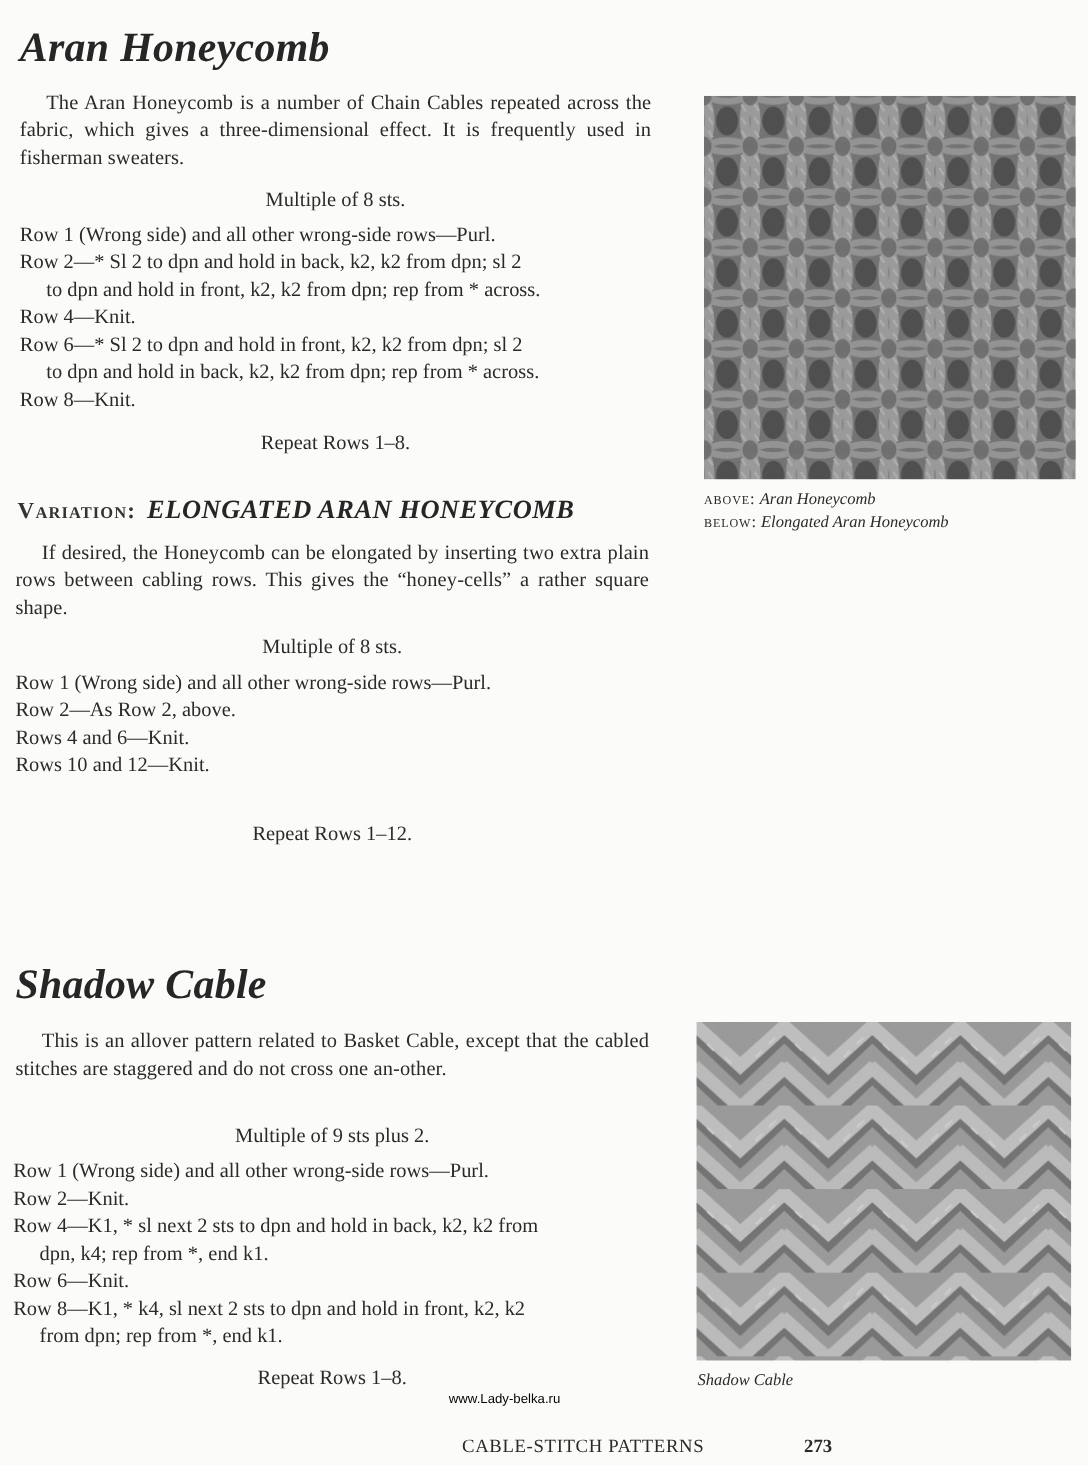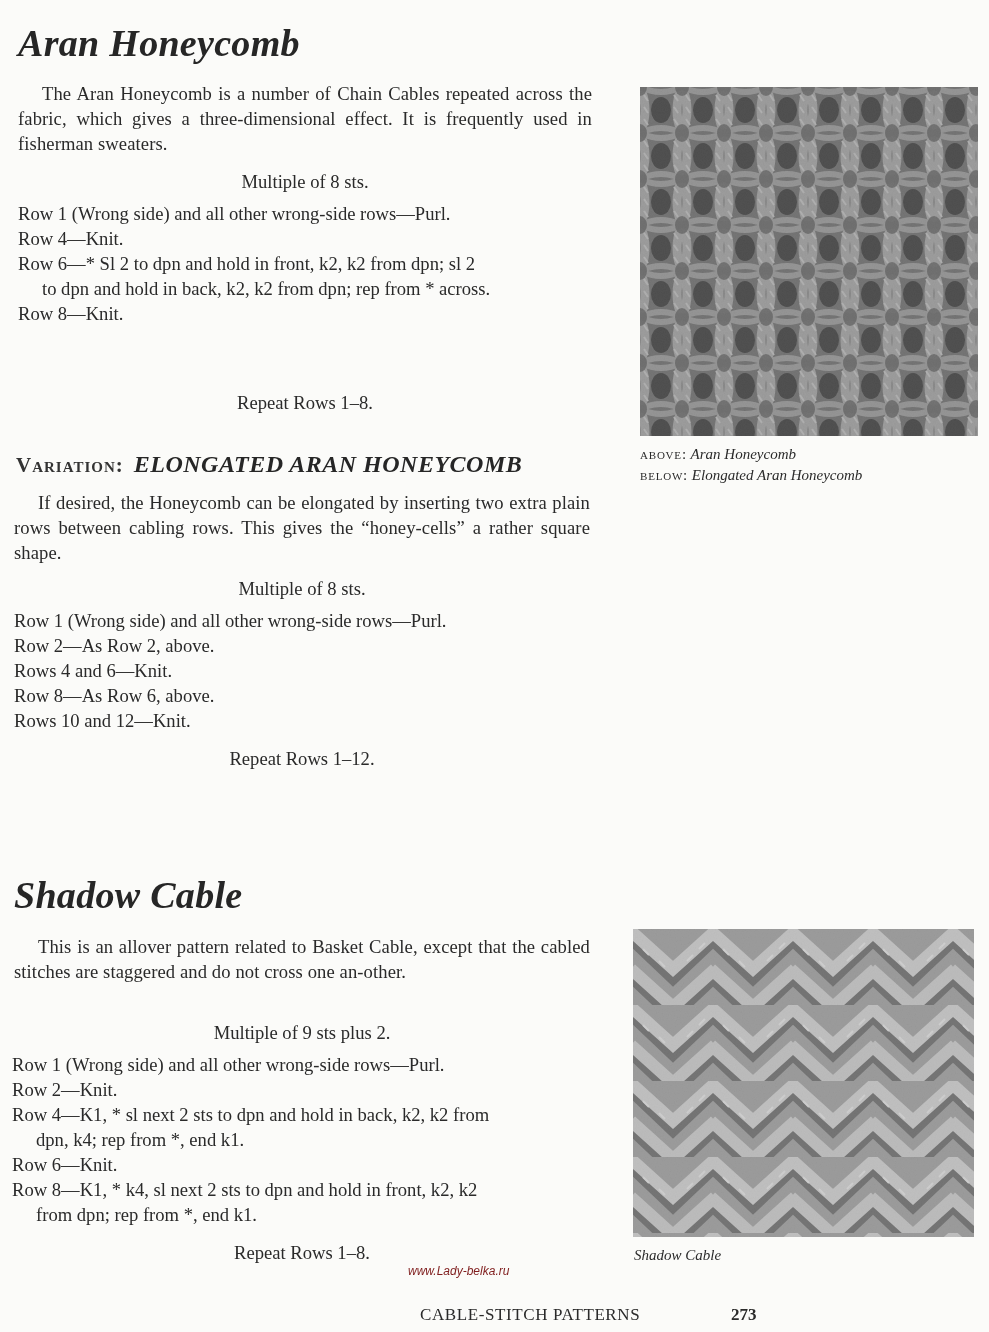--- a/index.html
+++ b/index.html
@@ -48,20 +48,24 @@
 <body>
 
 <div class="abs title" style="left:18px; top:24px;">Aran Honeycomb</div>
 
 <div class="abs para" style="left:18px; top:81px; width:574px;">The Aran Honeycomb is a number of Chain Cables repeated across the fabric, which gives a three-dimensional effect. It is frequently used in fisherman sweaters.</div>
 
 <div class="abs center" style="left:18px; top:169px; width:574px;">Multiple of 8 sts.</div>
 
 <div class="abs rows" style="left:18px; top:201px; width:580px;">
   <div><span>Row 1 (Wrong side) and all other wrong-side rows—Purl.</span></div>
+  <div>
+    <div style="white-space:nowrap;">Row 2—* Sl 2 to dpn and hold in back, k2, k2 from dpn; sl 2</div>
+    <div style="padding-left:24px; white-space:nowrap;">to dpn and hold in front, k2, k2 from dpn; rep from * across.</div>
+  </div>
   <div><span>Row 4—Knit.</span></div>
   <div>
     <div style="white-space:nowrap;">Row 6—* Sl 2 to dpn and hold in front, k2, k2 from dpn; sl 2</div>
     <div style="padding-left:24px; white-space:nowrap;">to dpn and hold in back, k2, k2 from dpn; rep from * across.</div>
   </div>
   <div><span>Row 8—Knit.</span></div>
 </div>
 
 <div class="abs center" style="left:18px; top:390px; width:574px;">Repeat Rows 1–8.</div>
 
@@ -71,21 +75,20 @@
 </div>
 
 <div class="abs para" style="left:14px; top:490px; width:576px;">If desired, the Honeycomb can be elongated by inserting two extra plain rows between cabling rows. This gives the “honey-cells” a rather square shape.</div>
 
 <div class="abs center" style="left:14px; top:576px; width:576px;">Multiple of 8 sts.</div>
 
 <div class="abs rows" style="left:14px; top:608px; width:580px;">
   <div>Row 1 (Wrong side) and all other wrong-side rows—Purl.</div>
   <div>Row 2—As Row 2, above.</div>
   <div>Rows 4 and 6—Knit.</div>
-  <div>Row 8—As Row 6, above.</div>
   <div>Rows 10 and 12—Knit.</div>
 </div>
 
 <div class="abs center" style="left:14px; top:746px; width:576px;">Repeat Rows 1–12.</div>
 
 <div class="abs photo" style="left:640px; top:87px; width:338px; height:349px;">
   <svg width="338" height="349" viewBox="0 0 338 349" xmlns="http://www.w3.org/2000/svg">
     <defs>
       <pattern id="hc" x="0" y="0" width="42" height="46" patternUnits="userSpaceOnUse">
         <rect width="42" height="46" fill="#6e6e6e"></rect>
@@ -167,16 +170,16 @@
     </defs>
     <rect width="341" height="308" fill="url(#sc)"></rect>
     <rect width="341" height="308" fill="#a0a0a0" filter="url(#grain2)" opacity="0.4"></rect>
   </svg>
 </div>
 
 <div class="abs caption" style="left:634px; top:1245px;">
   <span class="v">Shadow Cable</span>
 </div>
 
-<div class="abs watermark" style="left:408px; top:1264px; color:#7f1d1d;font-style:italic;">www.Lady-belka.ru</div>
+<div class="abs watermark" style="left:408px; top:1264px; color:#000000;">www.Lady-belka.ru</div>
 
 <div class="abs footer-title" style="left:420px; top:1305px;">CABLE-STITCH PATTERNS</div>
 <div class="abs page-num" style="left:731px; top:1305px;">273</div>
 
 </body></html>

